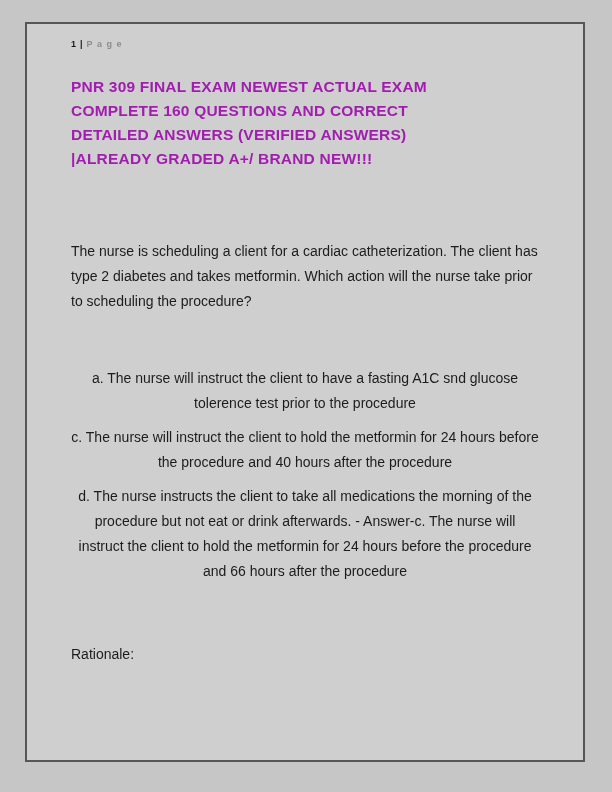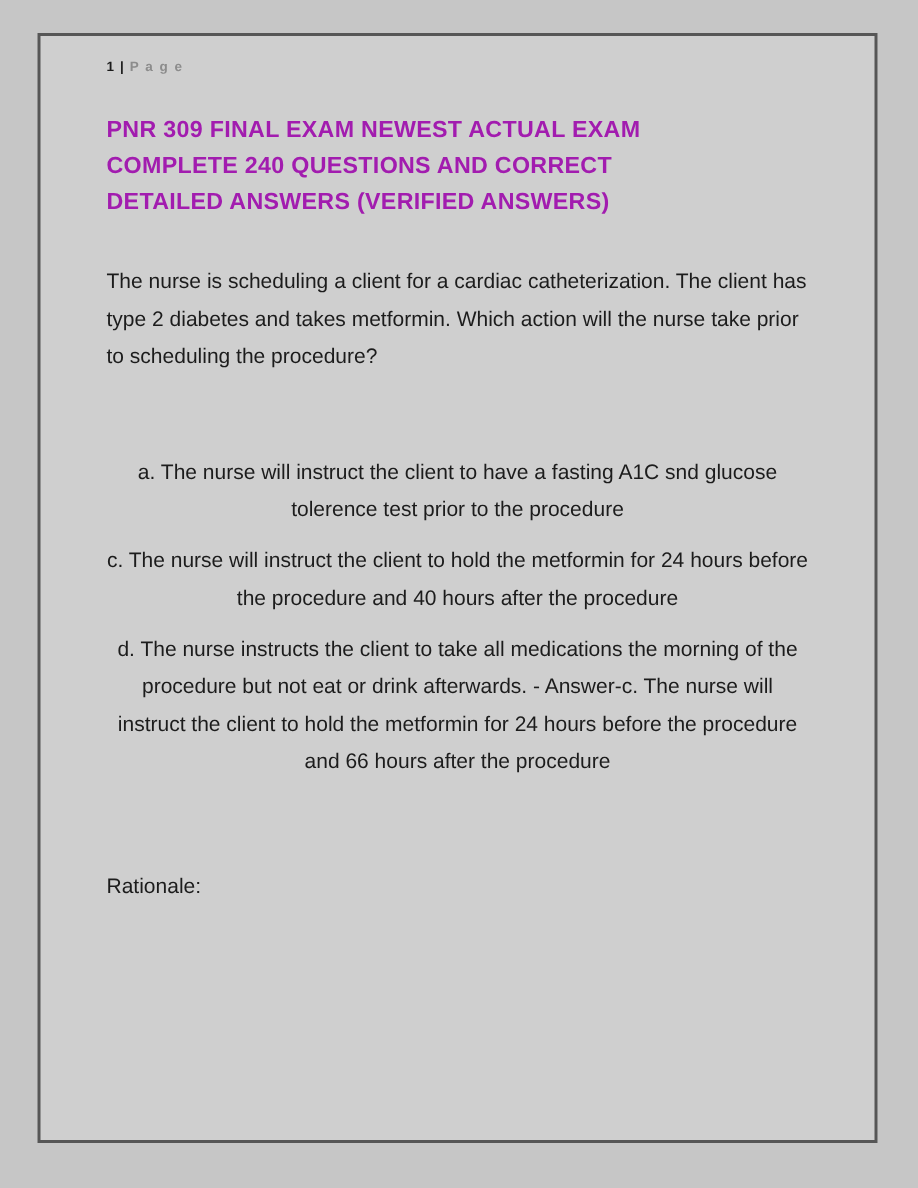--- a/index.html
+++ b/index.html
@@ -51,21 +51,21 @@
     font-size: 15.5px;
     line-height: 24px;
     letter-spacing: 0.2px;
   }
   .body-text {
     color: #1c1c1c;
     font-size: 14px;
     line-height: 25px;
   }
   .question {
-    margin-top: 28px;
+    margin-top: 68px;
   }
   .options {
     margin-top: 52px;
     text-align: center;
   }
   .option {
     margin-top: 0;
     margin-bottom: 9px;
   }
   .rationale {
@@ -78,22 +78,23 @@
 <div class="canvas">
   <div class="page">
     <div class="content">
 
       <div class="page-header">
         <span>1</span><span class="sep">|</span><span class="page-word">P a g e</span>
       </div>
 
       <div class="doc-title">
         <div>PNR 309 FINAL EXAM NEWEST ACTUAL EXAM</div>
-        <div>COMPLETE 240 QUESTIONS AND CORRECT</div>
+        <div>COMPLETE 160 QUESTIONS AND CORRECT</div>
         <div>DETAILED ANSWERS (VERIFIED ANSWERS)</div>
+        <div>|ALREADY GRADED A+/ BRAND NEW!!!</div>
       </div>
 
       <div class="body-text question">The nurse is scheduling a client for a cardiac catheterization. The client has type 2 diabetes and takes metformin. Which action will the nurse take prior to scheduling the procedure?</div>
 
       <div class="options">
         <div class="body-text option">a. The nurse will instruct the client to have a fasting A1C snd glucose tolerence test prior to the procedure</div>
         <div class="body-text option">c. The nurse will instruct the client to hold the metformin for 24 hours before the procedure and 40 hours after the procedure</div>
         <div class="body-text option">d. The nurse instructs the client to take all medications the morning of the procedure but not eat or drink afterwards. - Answer-c. The nurse will instruct the client to hold the metformin for 24 hours before the procedure and 66 hours after the procedure</div>
       </div>
 

